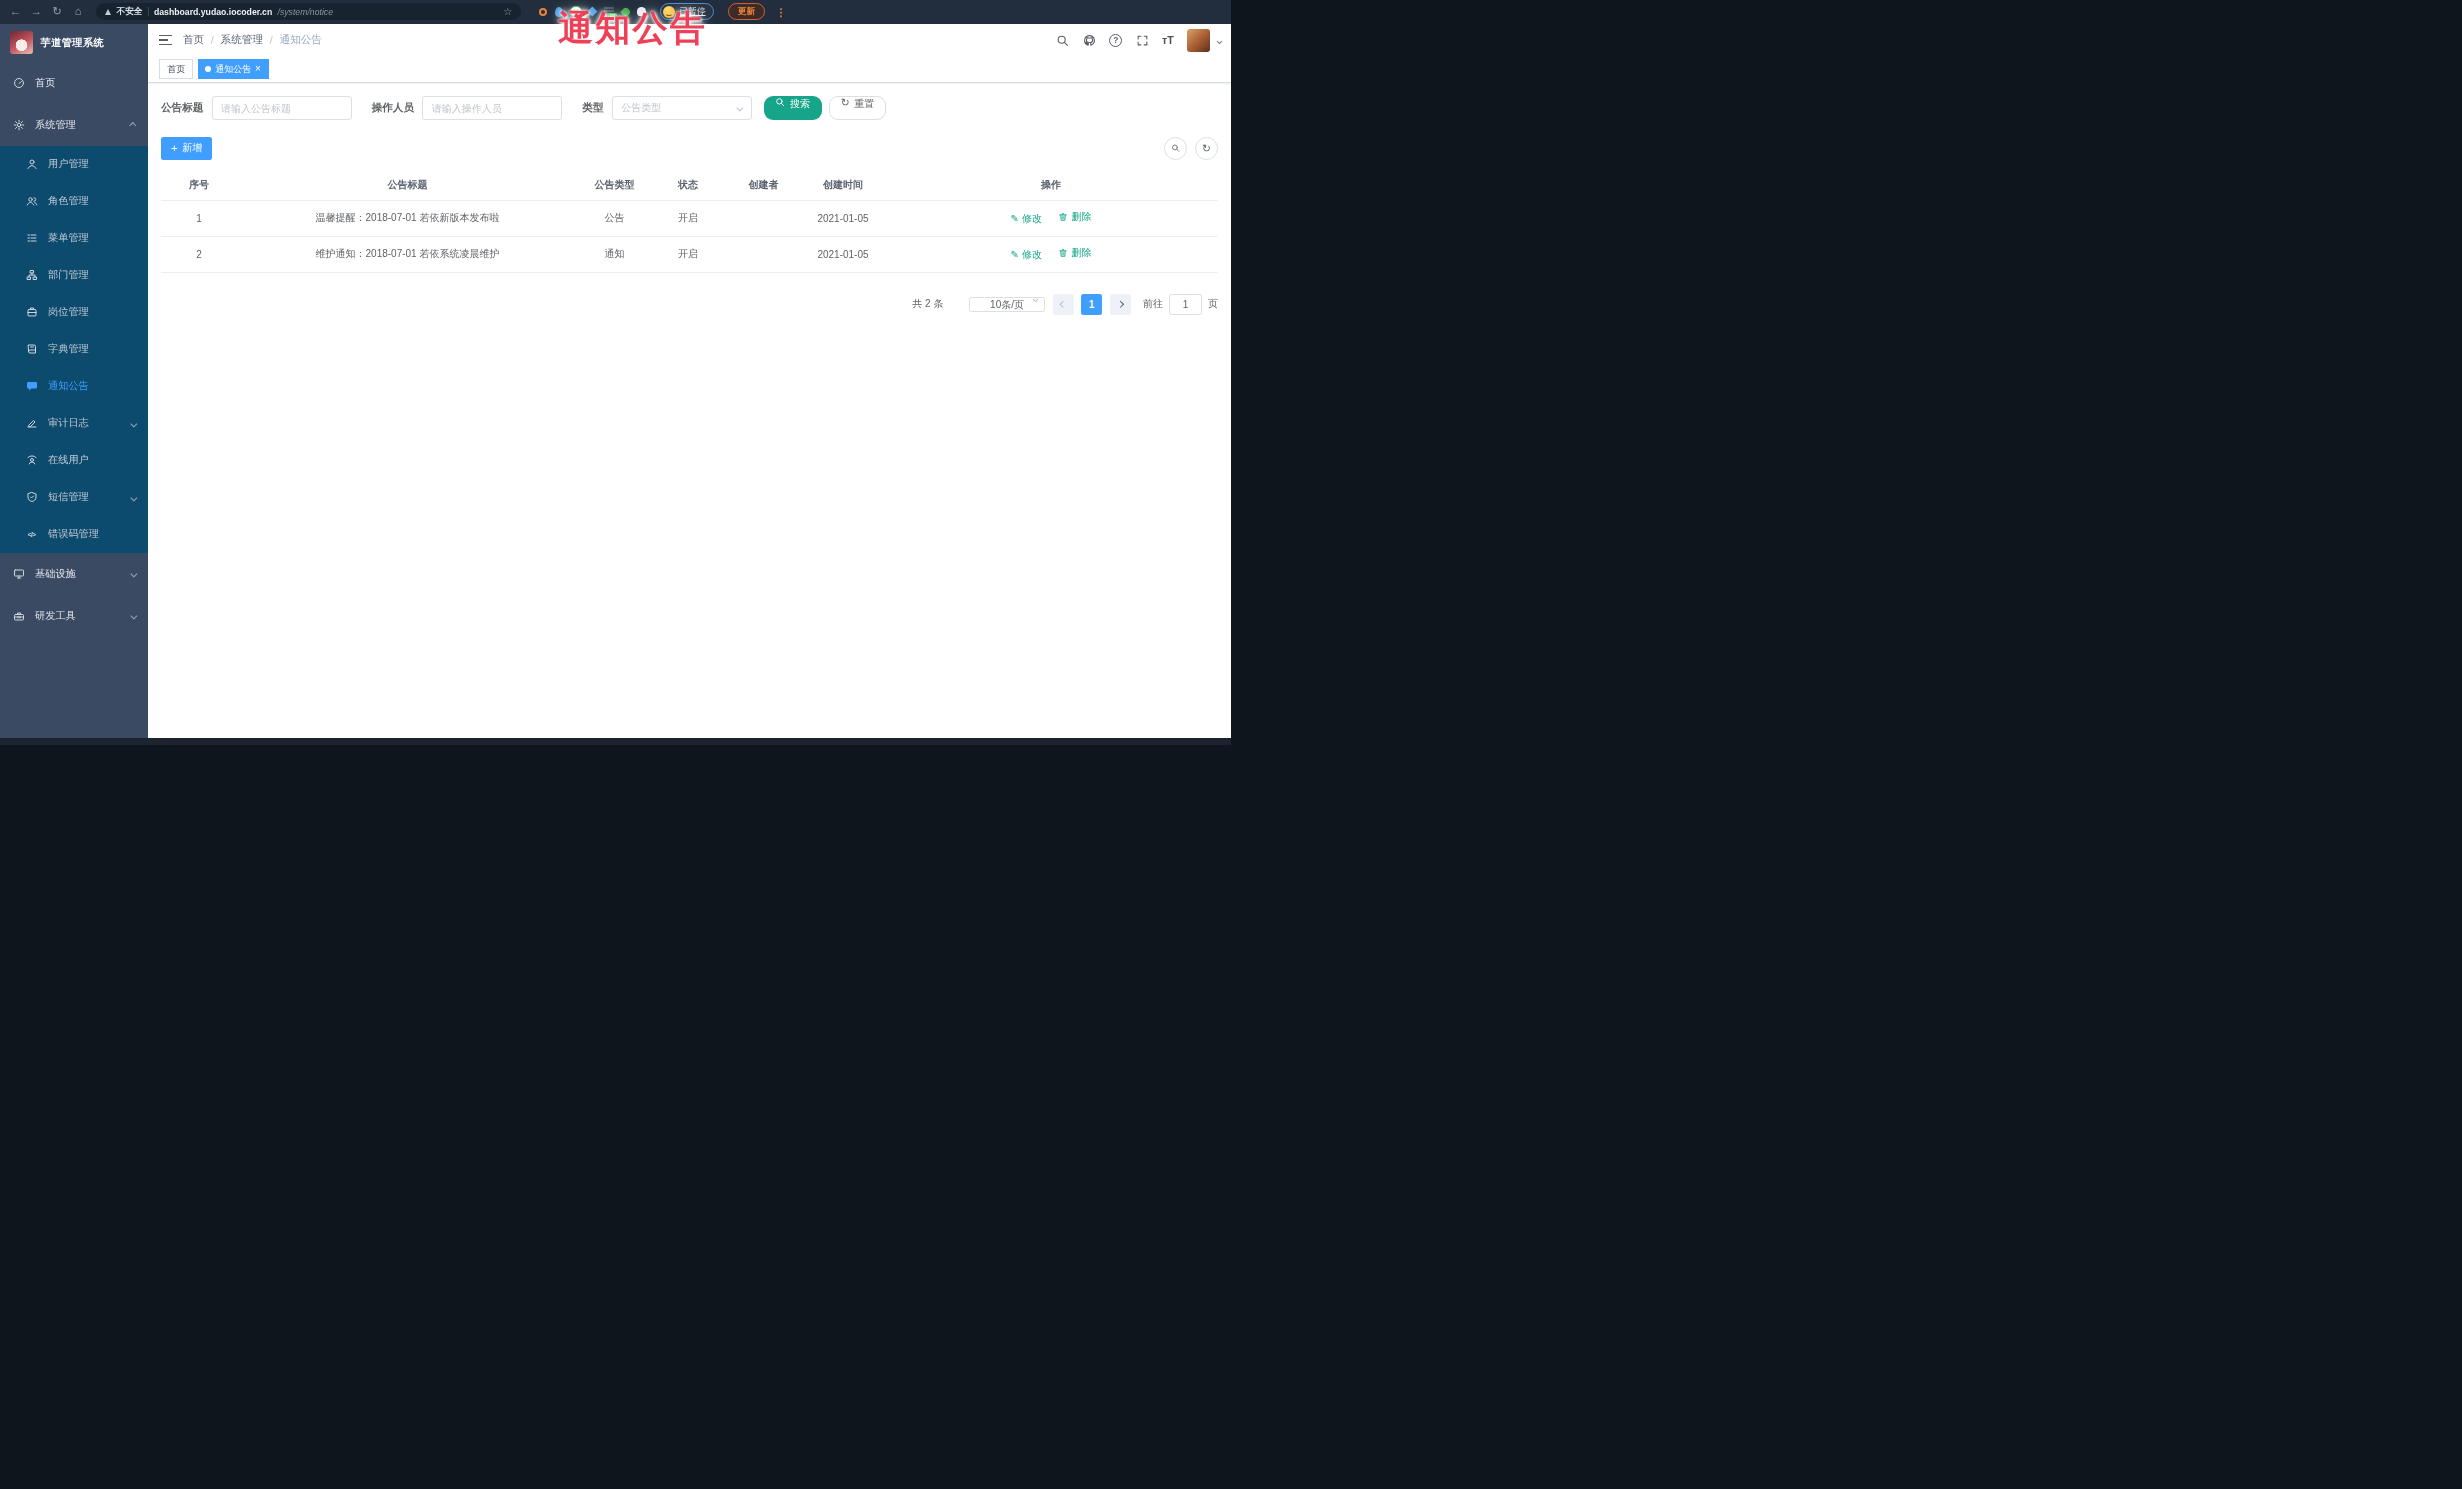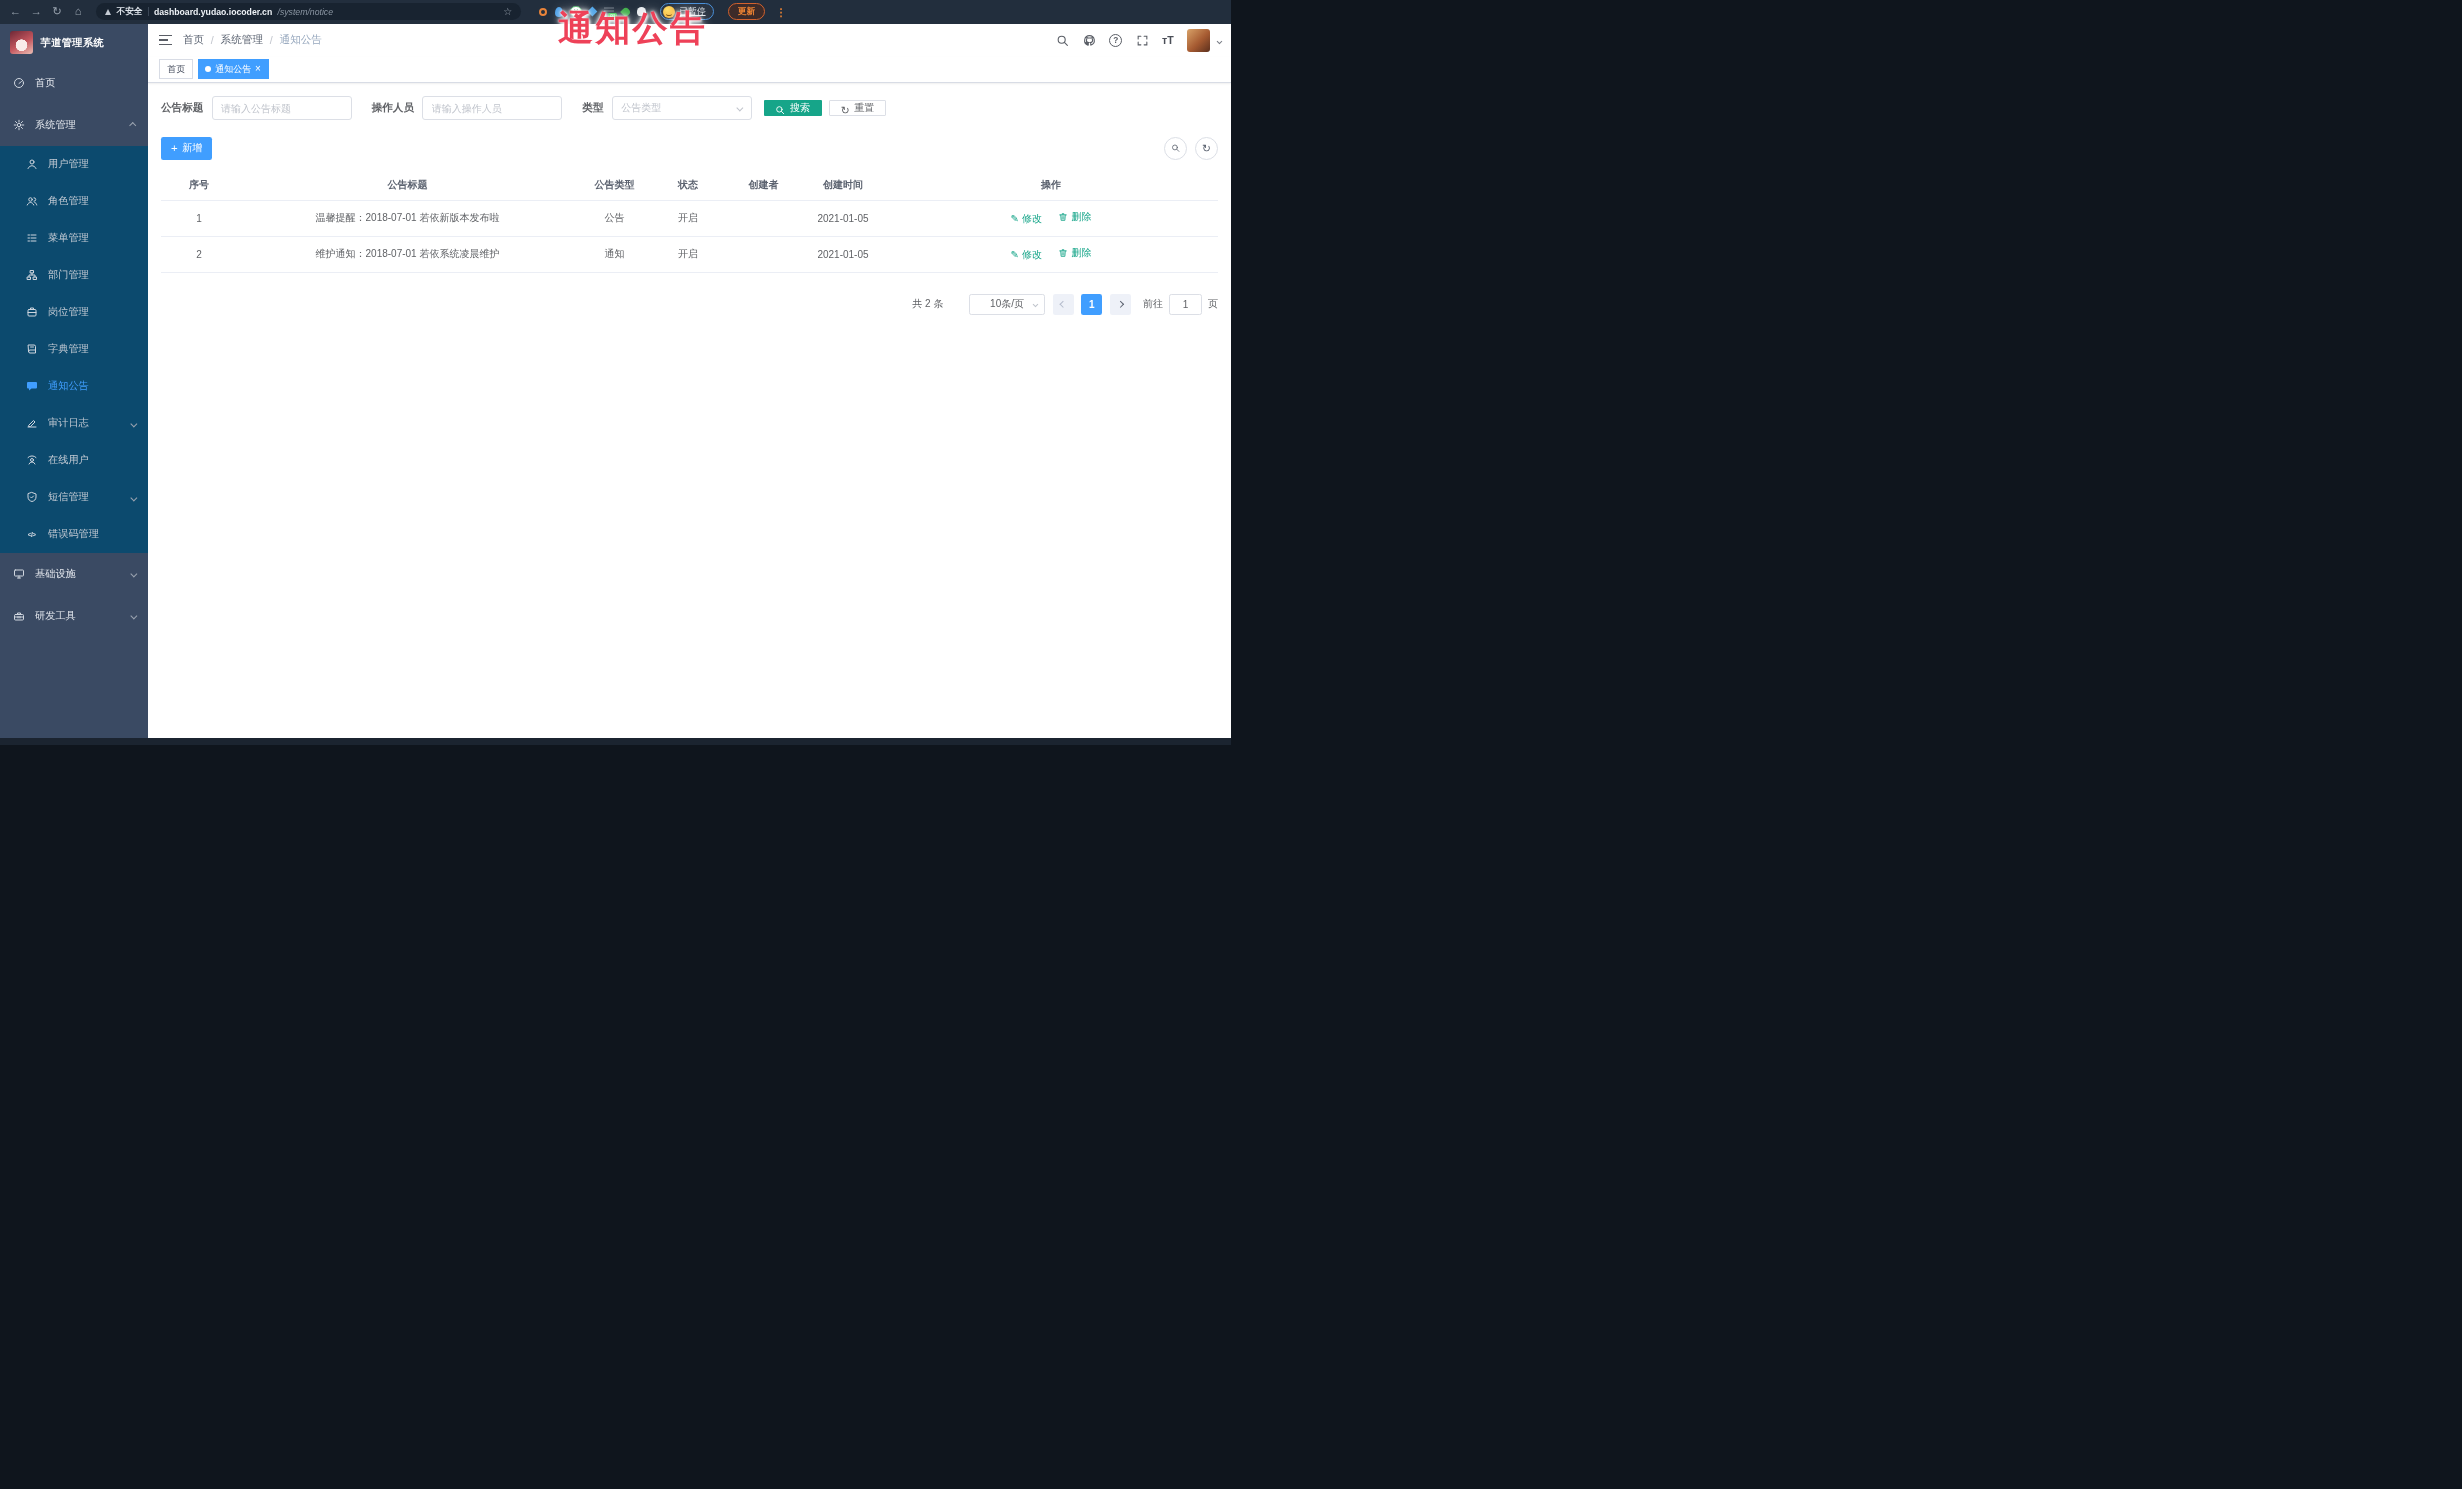--- a/index.html
+++ b/index.html
@@ -81,21 +81,21 @@
   .content { flex:1; padding:13.7px 13px 0; position:relative; }
 
   .filter-row { display:flex; align-items:center; margin-bottom:16.7px; }
   .flabel { font-size:10.6px; font-weight:700; color:#606266; margin-right:8.3px; }
   .fgap { margin-left:20px; }
   .finput { width:140px; height:24px; border:0.8px solid #dcdfe6; border-radius:3px; padding:0 8.3px; font-size:10px; color:#606266; outline:none; }
   .finput::placeholder { color:#c0c4cc; }
   .selwrap { position:relative; width:140px; height:24px; border:0.8px solid #dcdfe6; border-radius:3px; display:flex; align-items:center; padding:0 8.3px; cursor:pointer; }
   .sel-placeholder { font-size:10px; color:#c0c4cc; }
   .selwrap .chev { position:absolute; right:9px; color:#c0c4cc; }
-  .btn { display:inline-flex; align-items:flex-end; gap:4.6px; height:16px; padding:0 10.6px; border-radius:1px; font-size:10px; border:0.8px solid transparent; cursor:pointer; }
+  .btn { display:inline-flex; align-items:flex-start; gap:4.6px; height:24px; padding:0 10.6px; border-radius:9px; font-size:10px; border:0.8px solid transparent; cursor:pointer; }
   .btn-search { background:#16a589; color:#fff; margin-left:12px; }
   .btn-reset { background:#fff; color:#606266; border-color:#dcdfe6; margin-left:7.6px; }
   .btn svg { width:10px; height:10px; stroke:currentColor; fill:none; stroke-width:2.2; stroke-linecap:round; }
   .glyph-ico { font-size:10.6px; line-height:1; }
 
   .toolbar { display:flex; align-items:center; margin-bottom:10.6px; }
   .btn-add { height:23px; padding:0 10px; background:#409eff; color:#fff; border:none; border-radius:2.3px; font-size:10px; display:inline-flex; align-items:center; gap:4.6px; cursor:pointer; }
   .plus-g { font-size:11.4px; line-height:1; font-weight:400; }
   .tool-circles { margin-left:auto; display:flex; gap:7.6px; }
   .circle-btn { width:23px; height:23px; border-radius:50%; border:0.8px solid #dcdfe6; background:#fff; color:#5c6370; display:flex; align-items:center; justify-content:center; cursor:pointer; }
@@ -103,21 +103,21 @@
 
   table.grid { width:100%; border-collapse:collapse; table-layout:fixed; font-size:10px; color:#606266; }
   .grid th { height:30px; font-weight:700; color:#5c6370; border-bottom:0.8px solid #ebeef5; text-align:center; }
   .grid td { height:36px; border-bottom:0.8px solid #ebeef5; text-align:center; }
   .op-link { display:inline-flex; align-items:center; gap:3px; color:#16a589; margin:0 6.8px; cursor:pointer; }
   .op-link svg { width:10px; height:10px; stroke:currentColor; fill:none; stroke-width:2; stroke-linecap:round; }
   .pen-g { font-size:10px; line-height:1; }
 
   .pagination { display:flex; align-items:center; justify-content:flex-end; gap:7.6px; margin-top:21px; font-size:10px; color:#606266; }
   .ptotal { margin-right:18px; }
-  .psel { position:relative; width:76px; height:21px; border:0.8px solid #dcdfe6; border-radius:2.3px; display:flex; align-items:center; justify-content:center; color:#606266; cursor:pointer; }
+  .psel { position:relative; width:76px; height:15px; border:0.8px solid #dcdfe6; border-radius:2.3px; display:flex; justify-content:center; color:#606266; cursor:pointer; }
   .psel .chev { position:absolute; right:6.8px; color:#c0c4cc; width:3.8px; height:3.8px; }
   .pbtn { width:21px; height:21px; background:#eef1f8; border-radius:2.3px; display:flex; align-items:center; justify-content:center; cursor:pointer; }
   .pbtn.prev { color:#b4bccc; }
   .pbtn.next { color:#5c6370; }
   .pnum { width:21px; height:21px; background:#409eff; color:#fff; border-radius:2.3px; display:flex; align-items:center; justify-content:center; font-weight:700; cursor:pointer; }
   .pgoto { display:flex; align-items:center; gap:6px; margin-left:4.6px; }
   .pgoto-input { width:33px; height:21px; border:0.8px solid #dcdfe6; border-radius:2.3px; text-align:center; font-size:10px; color:#606266; outline:none; }
 
   .taskbar { height:7.6px; background:#1b2430; }
 

